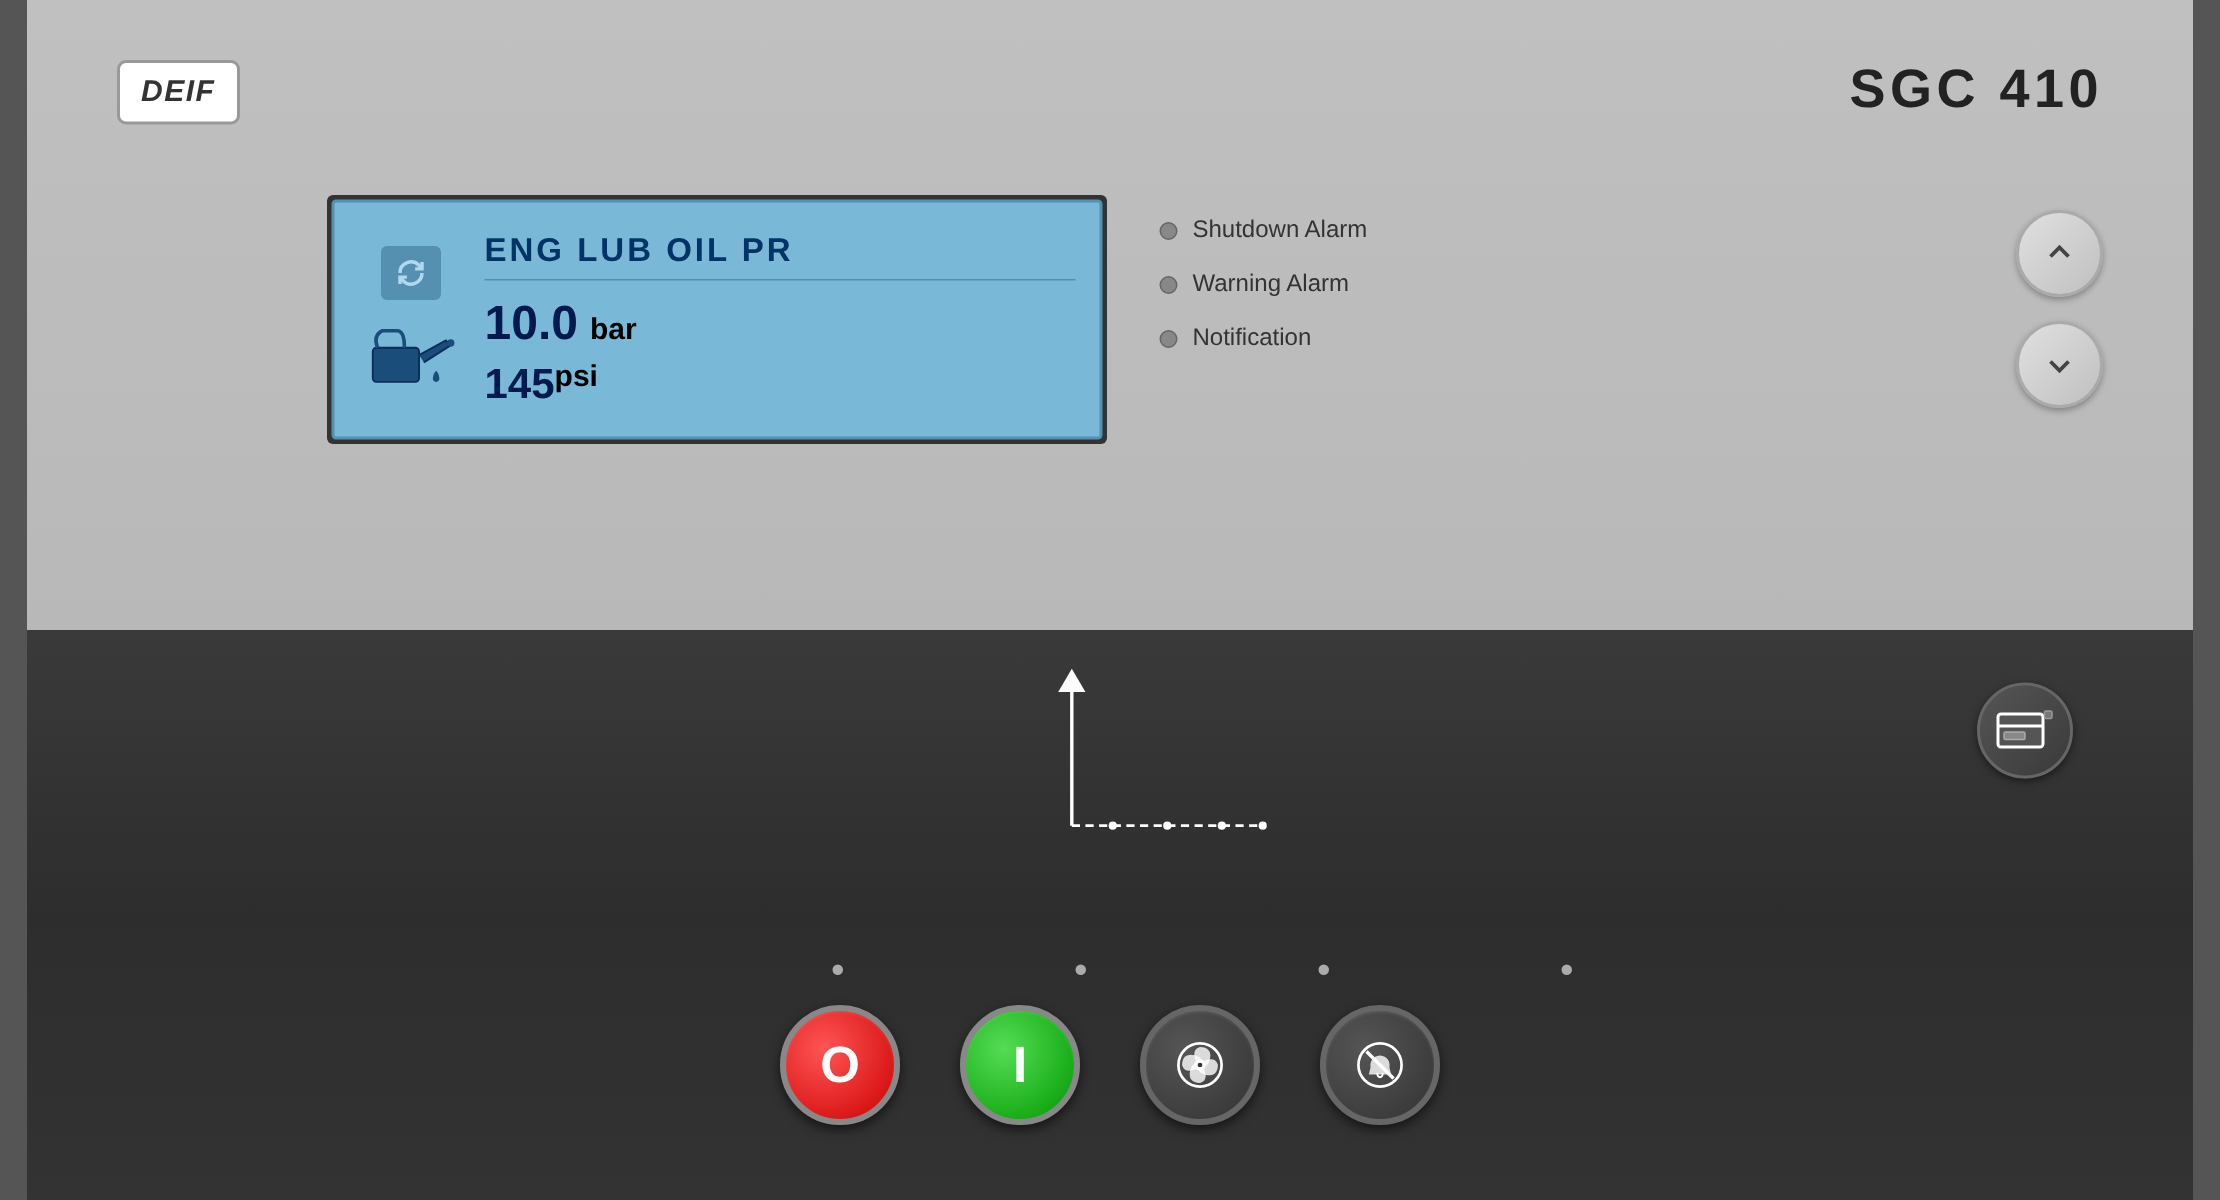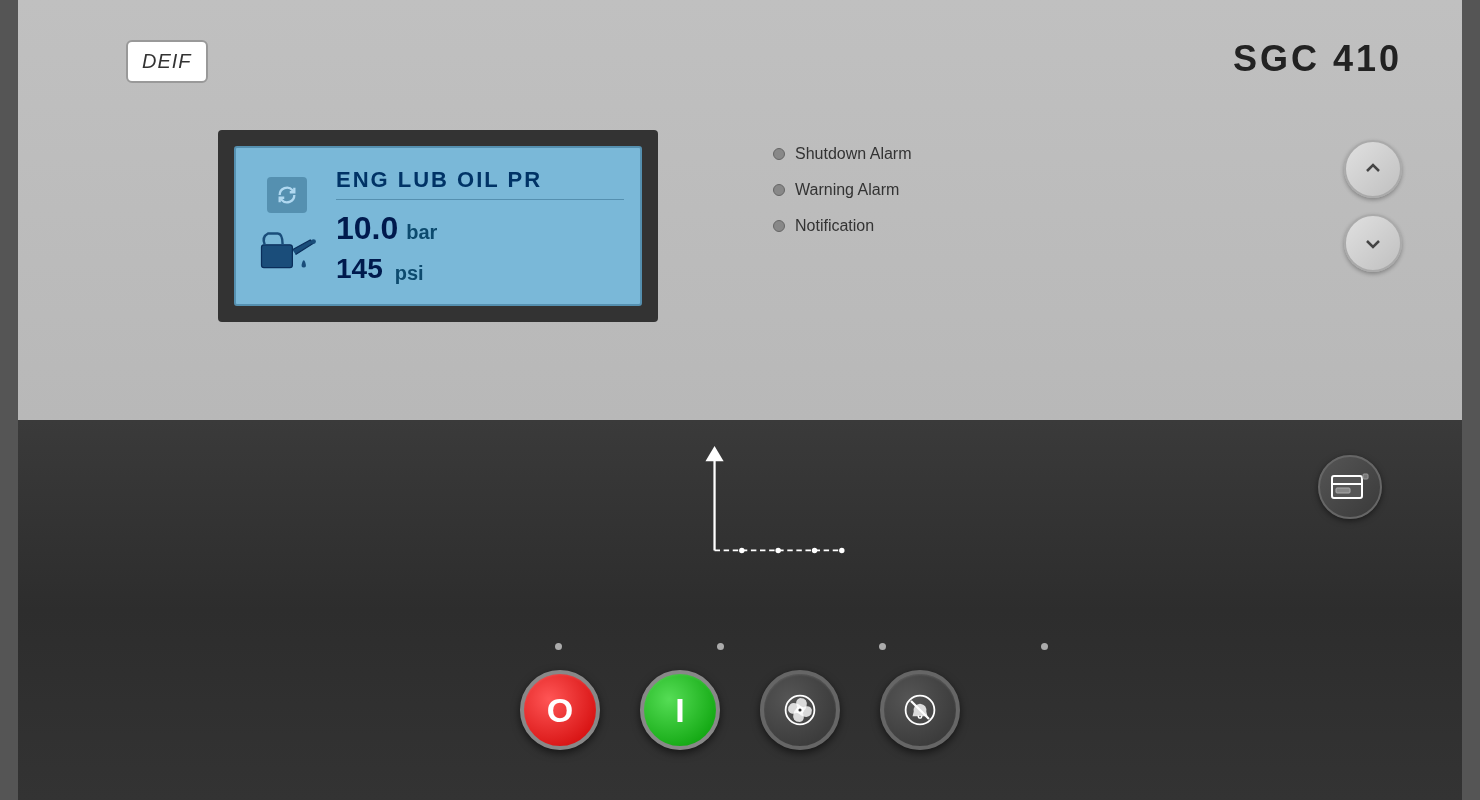--- a/index.html
+++ b/index.html
@@ -47,47 +47,46 @@
 
     
     .deif-logo {
       position: absolute;
       top: 40px;
       left: 60px;
       background: white;
       border: 2px solid #999;
       border-radius: 6px;
       padding: 8px 14px;
-      font-weight: normal;
+      font-weight: bold;
       font-size: 20px;
       font-style: italic;
       color: #333;
       letter-spacing: 1px;
-      margin-left: 48px;
     }
 
     
     .device-title {
       position: absolute;
       top: 38px;
       right: 60px;
       font-size: 36px;
       font-weight: 700;
       color: #222;
       letter-spacing: 3px;
     }
 
     
     .lcd-container {
       position: absolute;
       top: 130px;
       left: 200px;
-      width: 440px;
+      width: 520px;
       background: #333;
-      padding: 16px;
+      padding: 3px;
       border-radius: 4px;
     }
 
     .lcd-screen {
       background: #7ab8d8;
       border: 2px solid #5590b0;
       border-radius: 3px;
       padding: 12px 16px;
       display: flex;
       align-items: center;
@@ -143,28 +142,28 @@
 
     .lcd-value {
       font-size: 32px;
       font-weight: bold;
       color: #001a4d;
       text-align: right;
     }
 
     .lcd-unit {
       font-size: 20px;
-      color: #0c4a6e;
+      color: #000000;
       font-weight: bold;
     }
 
     .lcd-reading-2 {
       display: flex;
-      align-items: flex-end;
-      gap: 12px;
+      align-items: flex-start;
+      gap: 0;
     }
 
     .lcd-value-2 {
       font-size: 28px;
       font-weight: bold;
       color: #001a4d;
     }
 
     
     .alarm-panel {

